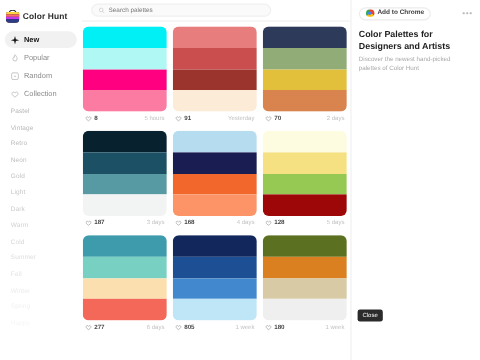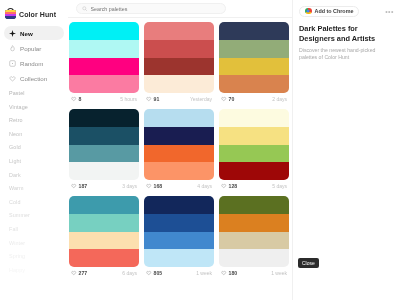--- a/index.html
+++ b/index.html
@@ -387,18 +387,18 @@
   <aside class="rightpanel">
     <div class="rp-top">
       <div class="chrome-btn">
         <span class="chrome-icon" id="chrome-ico" style="background: conic-gradient(rgb(234, 67, 53) 0deg, rgb(234, 67, 53) 33%, rgb(251, 188, 5) 33%, rgb(251, 188, 5) 66%, rgb(52, 168, 83) 66%, rgb(52, 168, 83) 100%);">
             <span style="position:absolute;left:50%;top:50%;transform:translate(-50%,-50%);width:3px;height:3px;border-radius:50%;background:#4285F4;display:block"></span>
           </span>
         <span class="chrome-btn-label">Add to Chrome</span>
       </div>
       <span class="dots">•••</span>
     </div>
-    <h1 class="rp-title">Dark Palettes for Designers and Artists</h1>
+    <h1 class="rp-title">Color Palettes for Designers and Artists</h1>
     <p class="rp-desc">Discover the newest hand-picked palettes of Color Hunt</p>
 
     <div class="tooltip">Close</div>
   </aside>
 </div>
 
 </body></html>

